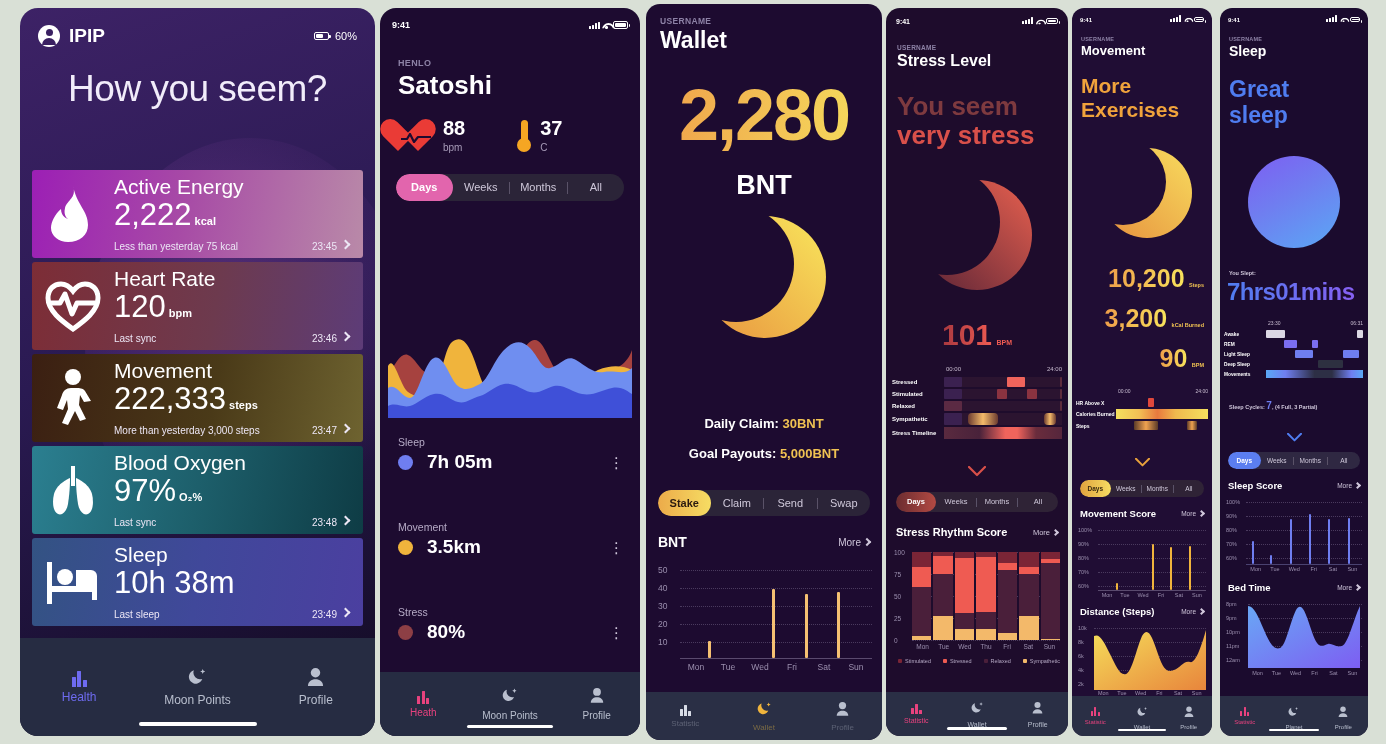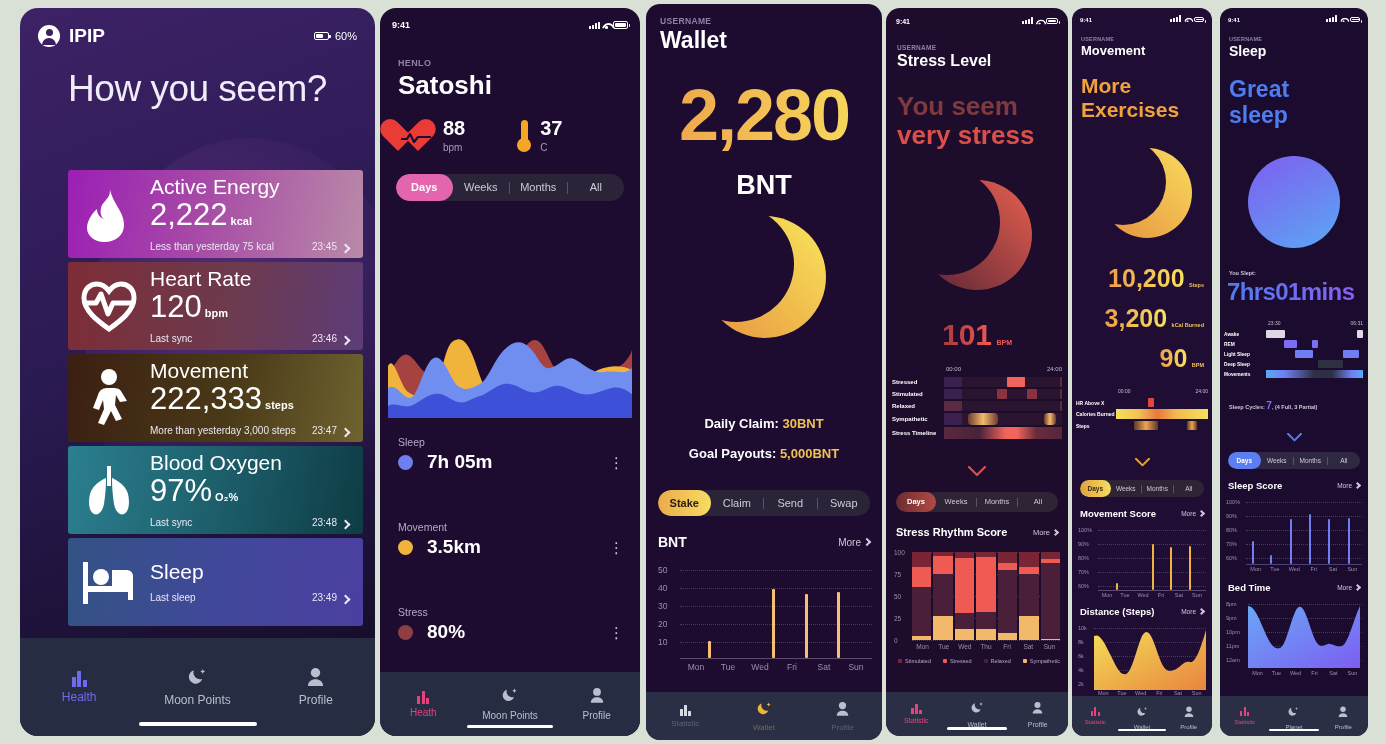--- a/index.html
+++ b/index.html
@@ -52,30 +52,30 @@
       background:radial-gradient(circle at 40% 40%,rgba(120,60,150,.55),rgba(60,30,90,0) 68%);}
   #s1 .hdr{position:absolute;left:0;right:0;top:14px;height:28px;display:flex;align-items:center;
       justify-content:space-between;padding:0 18px;box-sizing:border-box;}
   #s1 .brand{display:flex;align-items:center;gap:9px;color:#fff;font-size:19px;font-weight:600;}
   #s1 .avat{width:22px;height:22px;border-radius:50%;background:#fff;position:relative;}
   #s1 .avat .h{position:absolute;width:7px;height:7px;border-radius:50%;background:#3a2062;left:7.5px;top:4px;}
   #s1 .avat .b{position:absolute;width:14px;height:7px;border-radius:7px 7px 0 0;background:#3a2062;left:4px;top:13px;}
   #s1 .battwrap{display:flex;align-items:center;gap:6px;color:#fff;font-size:11px;}
   #s1 .q{position:absolute;left:0;right:0;top:60px;text-align:center;color:#f1ecfa;
       font-size:37px;font-weight:400;letter-spacing:-.5px;}
-  .cards{position:absolute;left:12px;right:12px;top:162px;display:flex;flex-direction:column;gap:4px;margin-left:36px;}
+  .cards{position:absolute;left:12px;right:12px;top:162px;display:flex;flex-direction:column;gap:4px;}
   .mcard{position:relative;height:88px;border-radius:3px;overflow:hidden;display:flex;align-items:center;}
   .mcard .ic{width:82px;display:flex;align-items:center;justify-content:center;color:#fff;flex:none;}
   .mcard .bdy{flex:1;padding-right:14px;}
   .mcard .ttl{color:#fff;font-size:21px;line-height:1.05;}
   .mcard .val{color:#fff;font-size:31px;line-height:1.08;font-weight:400;}
   .mcard .val u{font-size:11px;text-decoration:none;font-weight:600;margin-left:3px;}
   .mcard .ftr{display:flex;justify-content:space-between;align-items:center;color:#ece6f5;
       font-size:10px;margin-top:9px;}
-  .mcard .ftr .r{display:flex;align-items:flex-end;gap:5px;}
+  .mcard .ftr .r{display:flex;align-items:flex-start;gap:5px;}
   .chev{display:inline-block;width:5px;height:5px;border-right:2px solid currentColor;
       border-bottom:2px solid currentColor;transform:rotate(-45deg);}
 
   
   #s2{left:380px;top:8px;width:260px;height:728px;border-radius:16px;background:#1d0b30;}
   #s2 .nb{position:absolute;left:12px;right:12px;top:10px;height:14px;font-size:9px;}
   #s2 .metric{display:flex;align-items:center;gap:9px;}
   #s2 .mval{color:#fff;font-size:20px;font-weight:bold;line-height:1;}
   #s2 .munit{color:#a79bb8;font-size:10px;margin-top:3px;}
   .heart{position:relative;width:36px;height:32px;}
@@ -224,20 +224,21 @@
           <svg width="56" height="48" viewBox="0 0 56 48">
               <rect x="2" y="4" width="5" height="42" fill="#fff"></rect>
               <circle cx="20" cy="19" r="8" fill="#fff"></circle>
               <path fill="#fff" d="M31 12h15a6 6 0 016 6v10H31z"></path>
               <rect x="2" y="28" width="50" height="6" fill="#fff"></rect>
               <rect x="47" y="28" width="5" height="14" fill="#fff"></rect>
             </svg>
         </div>
         <div class="bdy">
           <div class="ttl">Sleep</div>
+          <div class="val"><span>10h 38m</span><u></u></div>
           <div class="ftr">
               <span>Last sleep</span>
             <span class="r">
                 <span>23:49</span>
                 <i class="chev"></i>
               </span>
             </div>
         </div>
       </div>
     </div>

